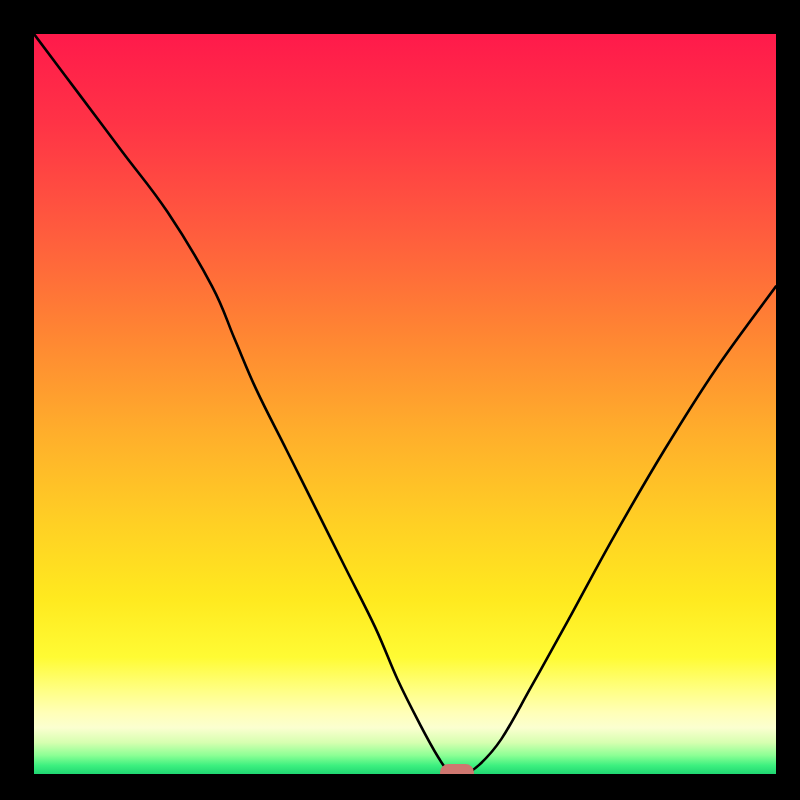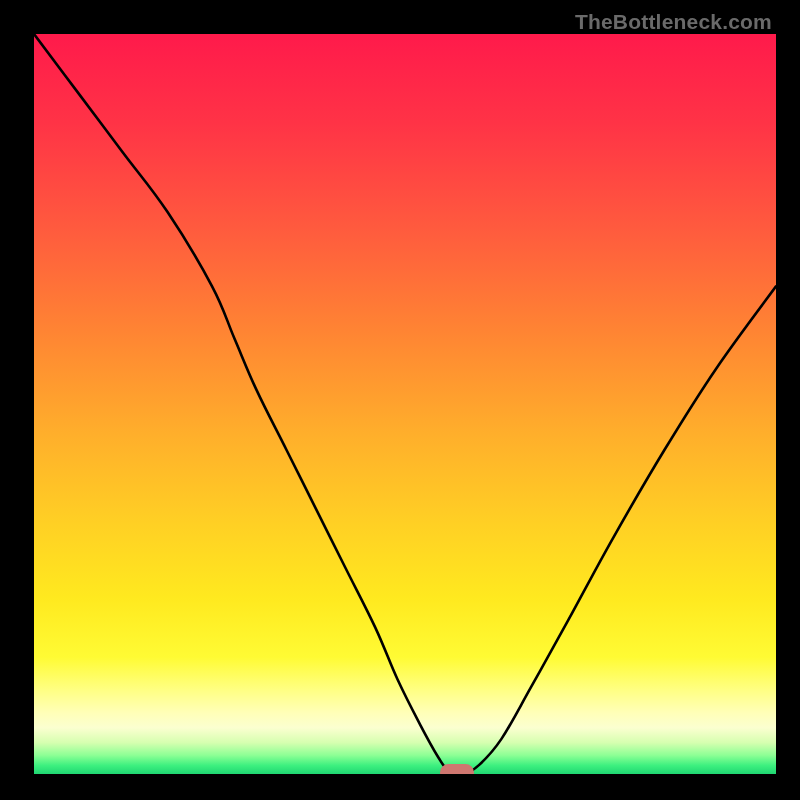--- a/index.html
+++ b/index.html
@@ -63,21 +63,20 @@
     width: 100%;
     height: 2px;
     background: #000;
     z-index: 4;
   }
 </style>
 </head>
 <body>
 
 <div class="chart-container">
-  <div class="watermark">TheBottleneck.com</div>
   <div class="plot-area">
     <svg class="gradient-bg" preserveAspectRatio="none" viewBox="0 0 100 100">
       <defs>
         <linearGradient id="bg-grad" x1="0" y1="0" x2="0" y2="1">
             <stop offset="0%" stop-color="#ff1a4b"></stop>
             <stop offset="12%" stop-color="#ff3346"></stop>
             <stop offset="26%" stop-color="#ff5a3e"></stop>
             <stop offset="40%" stop-color="#ff8433"></stop>
             <stop offset="54%" stop-color="#ffaf2b"></stop>
             <stop offset="66%" stop-color="#ffd024"></stop>

